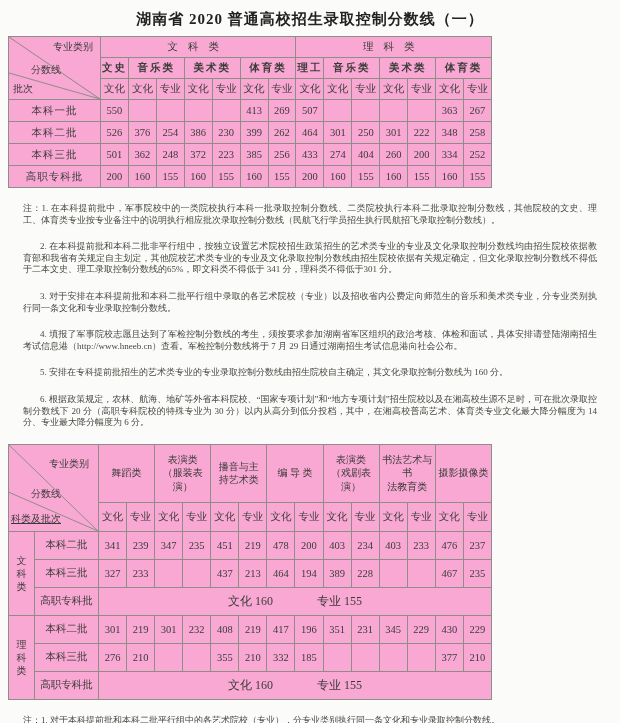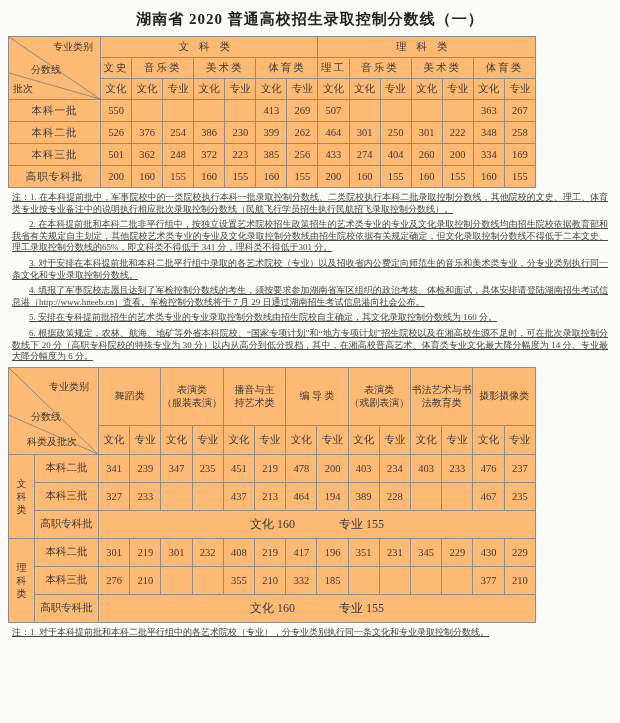--- a/index.html
+++ b/index.html
@@ -11,54 +11,54 @@
     color:#3b3b38;
     overflow:hidden;
   }
   .page{padding:6px 8px 0;}
   .title{
     text-align:center;font-weight:bold;font-size:15px;color:#222220;
     letter-spacing:1px;margin:4px 0 7px;
   }
   .title2{margin-top:44px;}
   table.score-table{
-    border-collapse:collapse;table-layout:fixed;width:528px;
-    background:#fdba74;
+    border-collapse:collapse;table-layout:fixed;width:484px;
+    background:#f9a8d4;
   }
   table.score-table td{
     border:1px solid #8f8d88;
     text-align:center;vertical-align:middle;
     padding:0;font-size:10.5px;color:#3b3b38;overflow:hidden;
   }
   td.corner{position:relative;}
   .diag{position:absolute;left:0;top:0;width:100%;height:100%;display:block;}
   .diag line{stroke:#8f8d88;stroke-width:1;vector-effect:non-scaling-stroke;}
   .corner span{position:absolute;font-size:10px;white-space:nowrap;}
   
   #t1 .ctop{top:3px;right:7px;}
   #t1 .cmid{top:26px;left:22px;}
   #t1 .cbot{bottom:3px;left:4px;}
   
   #t2 .ctop{top:12px;right:9px;}
   #t2 .cmid{top:42px;left:22px;}
-  #t2 .cbot{bottom:5px;left:18px;}
+  #t2 .cbot{bottom:5px;left:2px;text-decoration:underline;}
   #t1 .grp{height:21px;letter-spacing:10px;}
-  #t1 .cat{height:21px;letter-spacing:2px;}
+  #t1 .cat{height:21px;letter-spacing:2px;font-weight:bold;}
   #t1 .sub{height:21px;}
   #t1 .rowlabel,#t1 .val{height:22px;}
   #t1 .rowlabel{letter-spacing:1px;margin-top:48px;}
   #t2 .cat2{height:58px;white-space:pre-line;font-size:10px;line-height:1.35;}
   #t2 .sub{height:29px;}
   #t2 .rowlabel,#t2 .val,#t2 .mergedcell{height:28px;}
   #t2 .secname{white-space:pre-line;font-size:10px;line-height:1.3;padding:0 1px;}
   .mpart{display:inline-block;margin:0 22px;font-size:12px;}
   .notes{margin-top:4px;}
   .notes p{
-    margin:4px;font-size:9px;line-height:11.6px;
-    text-align:justify;color:#464642;text-decoration:underline;
+    margin:15px;font-size:9px;line-height:11.6px;
+    text-align:justify;color:#464642;
   }
   .notes p.indent{text-indent:1.9em;}
 </style>
 </head>
 <body>
 
 <div class="page">
   <div class="title">湖南省 2020 普通高校招生录取控制分数线（一）</div>
   <table id="t1" class="score-table">
       <colgroup>
@@ -160,21 +160,21 @@
           <td class="val">372</td>
           <td class="val">223</td>
           <td class="val">385</td>
           <td class="val">256</td>
           <td class="val">433</td>
           <td class="val">274</td>
           <td class="val">404</td>
           <td class="val">260</td>
           <td class="val">200</td>
           <td class="val">334</td>
-          <td class="val">169</td>
+          <td class="val">252</td>
         </tr>
         <tr>
           <td class="rowlabel">高职专科批</td>
           <td class="val">200</td>
           <td class="val">160</td>
           <td class="val">155</td>
           <td class="val">160</td>
           <td class="val">155</td>
           <td class="val">160</td>
           <td class="val">155</td>

